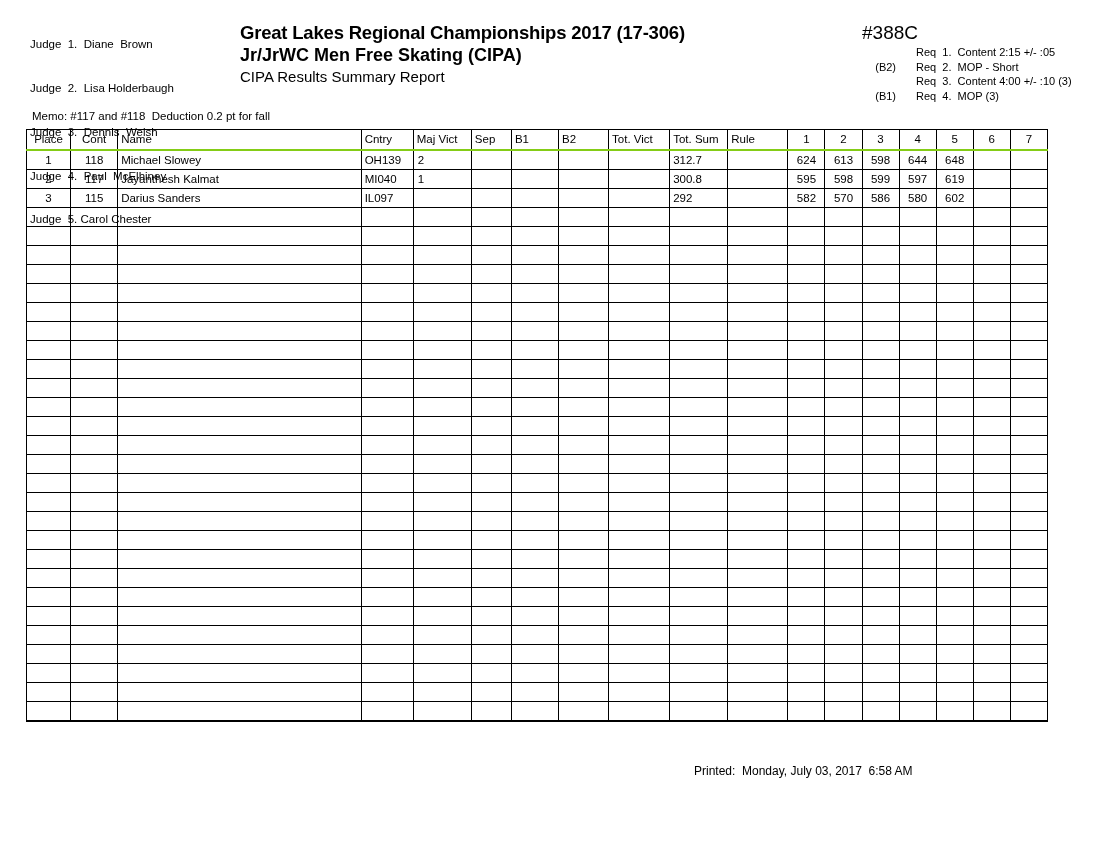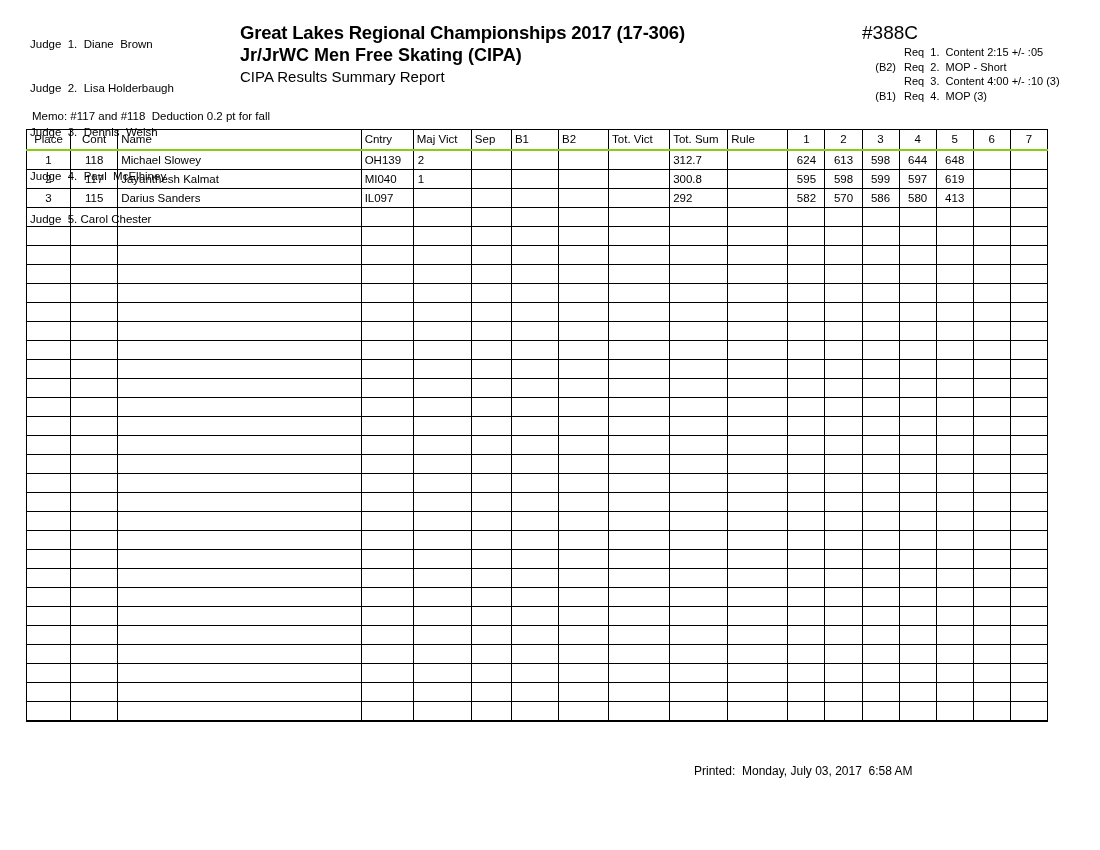--- a/index.html
+++ b/index.html
@@ -85,21 +85,21 @@
     font-size: 11px;
     line-height: 14.6px;
   }
   .req-row {
     display: flex;
     white-space: pre;
   }
   .req-prefix {
     width: 34px;
     text-align: right;
-    padding-right: 8px;
+    padding-right: 20px;
     flex: 0 0 auto;
   }
   .req-text { flex: 1 1 auto; }
 
   
   .table-wrap {
     position: absolute;
     left: 26px;
     top: 129px;
     width: 1022px;
@@ -297,21 +297,21 @@
           <td></td>
           <td></td>
           <td></td>
           <td></td>
           <td>292</td>
           <td></td>
           <td class="num">582</td>
           <td class="num">570</td>
           <td class="num">586</td>
           <td class="num">580</td>
-          <td class="num">413</td>
+          <td class="num">602</td>
           <td class="num"></td>
           <td class="num"></td>
         </tr>
         <tr>
           <td class="c-place"></td>
           <td class="c-cont"></td>
           <td></td>
           <td></td>
           <td class="c-majvict"></td>
           <td></td>

